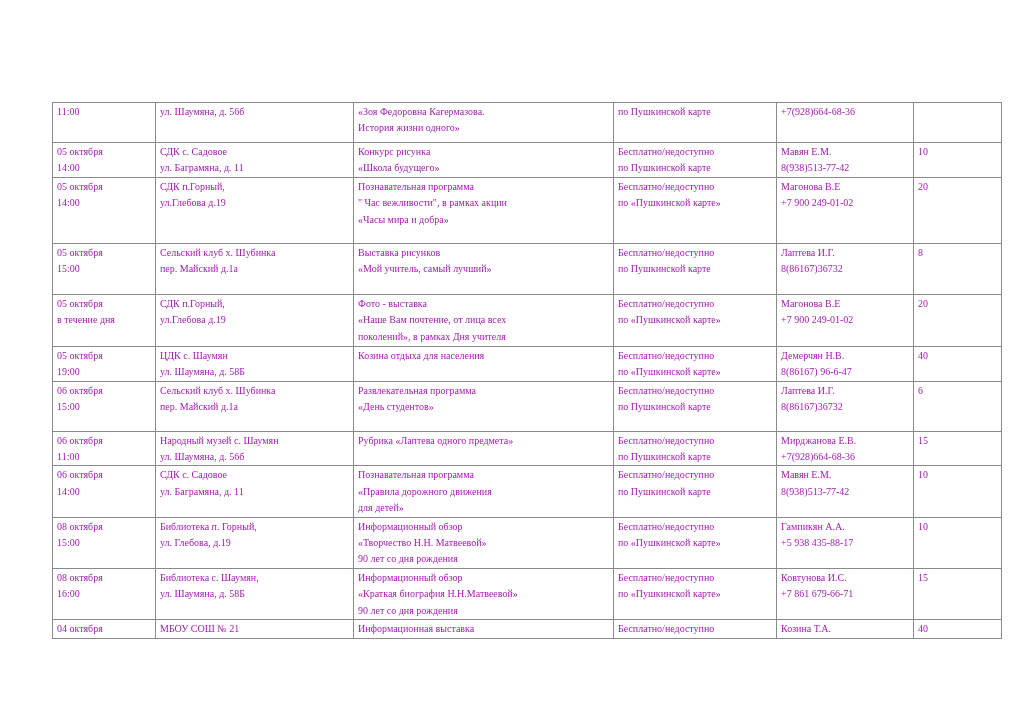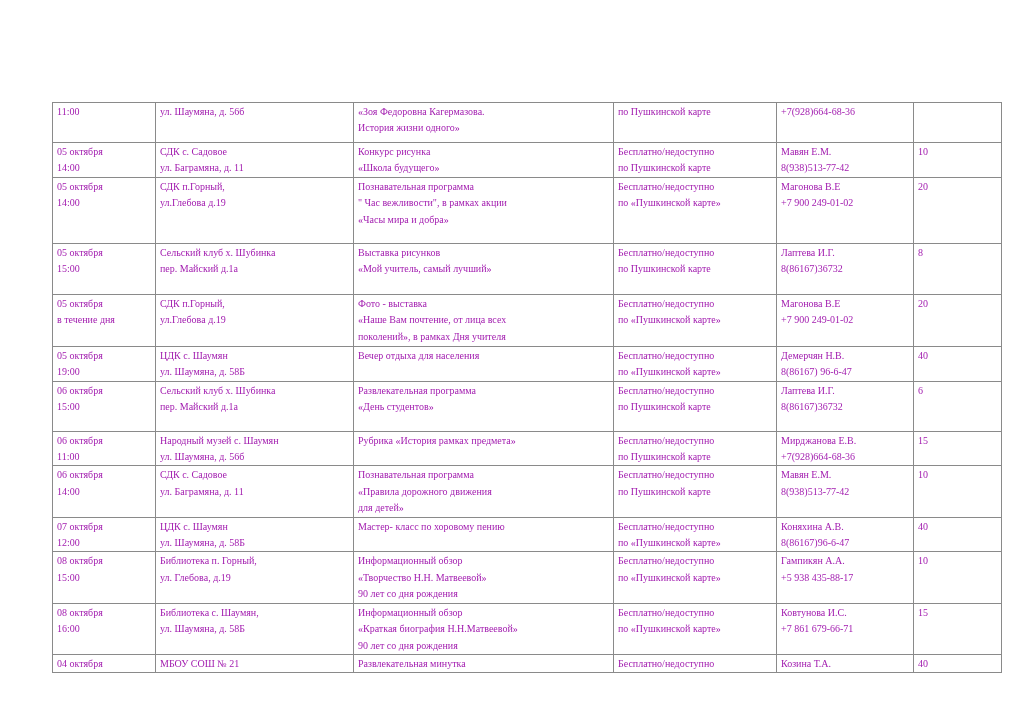--- a/index.html
+++ b/index.html
@@ -102,21 +102,21 @@
 по «Пушкинской карте»</td>
         <td>Магонова В.Е
 +7 900 249-01-02</td>
         <td class="cnt">20</td>
       </tr>
       <tr style="height:34px">
         <td>05 октября
 19:00</td>
         <td>ЦДК с. Шаумян
 ул. Шаумяна, д. 58Б</td>
-        <td>Вечер отдыха для населения</td>
+        <td>Козина отдыха для населения</td>
         <td>Бесплатно/недоступно
 по «Пушкинской карте»</td>
         <td>Демерчян Н.В.
 8(86167) 96-6-47</td>
         <td class="cnt">40</td>
       </tr>
       <tr style="height:50px">
         <td>06 октября
 15:00</td>
         <td>Сельский клуб х. Шубинка
@@ -127,52 +127,40 @@
 по Пушкинской карте</td>
         <td>Лаптева И.Г.
 8(86167)36732</td>
         <td class="cnt">6</td>
       </tr>
       <tr style="height:34px">
         <td>06 октября
 11:00</td>
         <td>Народный музей с. Шаумян
 ул. Шаумяна, д. 56б</td>
-        <td>Рубрика «История рамках предмета»</td>
+        <td>Рубрика «Лаптева одного предмета»</td>
         <td>Бесплатно/недоступно
 по Пушкинской карте</td>
         <td>Мирджанова Е.В.
 +7(928)664-68-36</td>
         <td class="cnt">15</td>
       </tr>
       <tr style="height:50px">
         <td>06 октября
 14:00</td>
         <td>СДК с. Садовое
 ул. Баграмяна, д. 11</td>
         <td>Познавательная программа
 «Правила дорожного движения
 для детей»</td>
         <td>Бесплатно/недоступно
 по Пушкинской карте</td>
         <td>Мавян Е.М.
 8(938)513-77-42</td>
         <td class="cnt">10</td>
-      </tr>
-      <tr style="height:34px">
-        <td>07 октября
-12:00</td>
-        <td>ЦДК с. Шаумян
-ул. Шаумяна, д. 58Б</td>
-        <td>Мастер- класс по хоровому пению</td>
-        <td>Бесплатно/недоступно
-по «Пушкинской карте»</td>
-        <td>Коняхина А.В.
-8(86167)96-6-47</td>
-        <td class="cnt">40</td>
       </tr>
       <tr style="height:50px">
         <td>08 октября
 15:00</td>
         <td>Библиотека п. Горный,
 ул. Глебова, д.19</td>
         <td>Информационный обзор
 «Творчество Н.Н. Матвеевой»
 90 лет со дня рождения</td>
         <td>Бесплатно/недоступно
@@ -191,20 +179,20 @@
 90 лет со дня рождения</td>
         <td>Бесплатно/недоступно
 по «Пушкинской карте»</td>
         <td>Ковтунова И.С.
 +7 861 679-66-71</td>
         <td class="cnt">15</td>
       </tr>
       <tr style="height:17px">
         <td>04 октября</td>
         <td>МБОУ СОШ № 21</td>
-        <td>Развлекательная минутка</td>
+        <td>Информационная выставка</td>
         <td>Бесплатно/недоступно</td>
         <td>Козина Т.А.</td>
         <td class="cnt">40</td>
       </tr>
     </tbody>
   </table>
 </div>
 
 </body></html>

